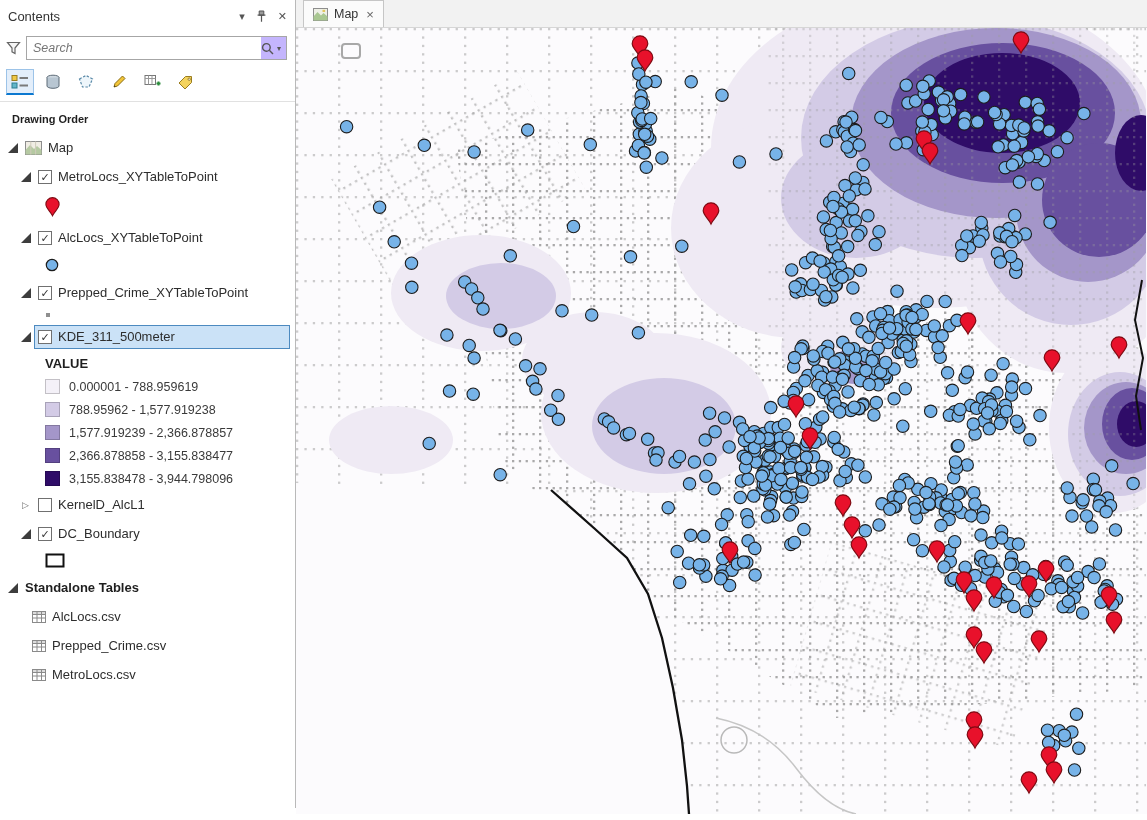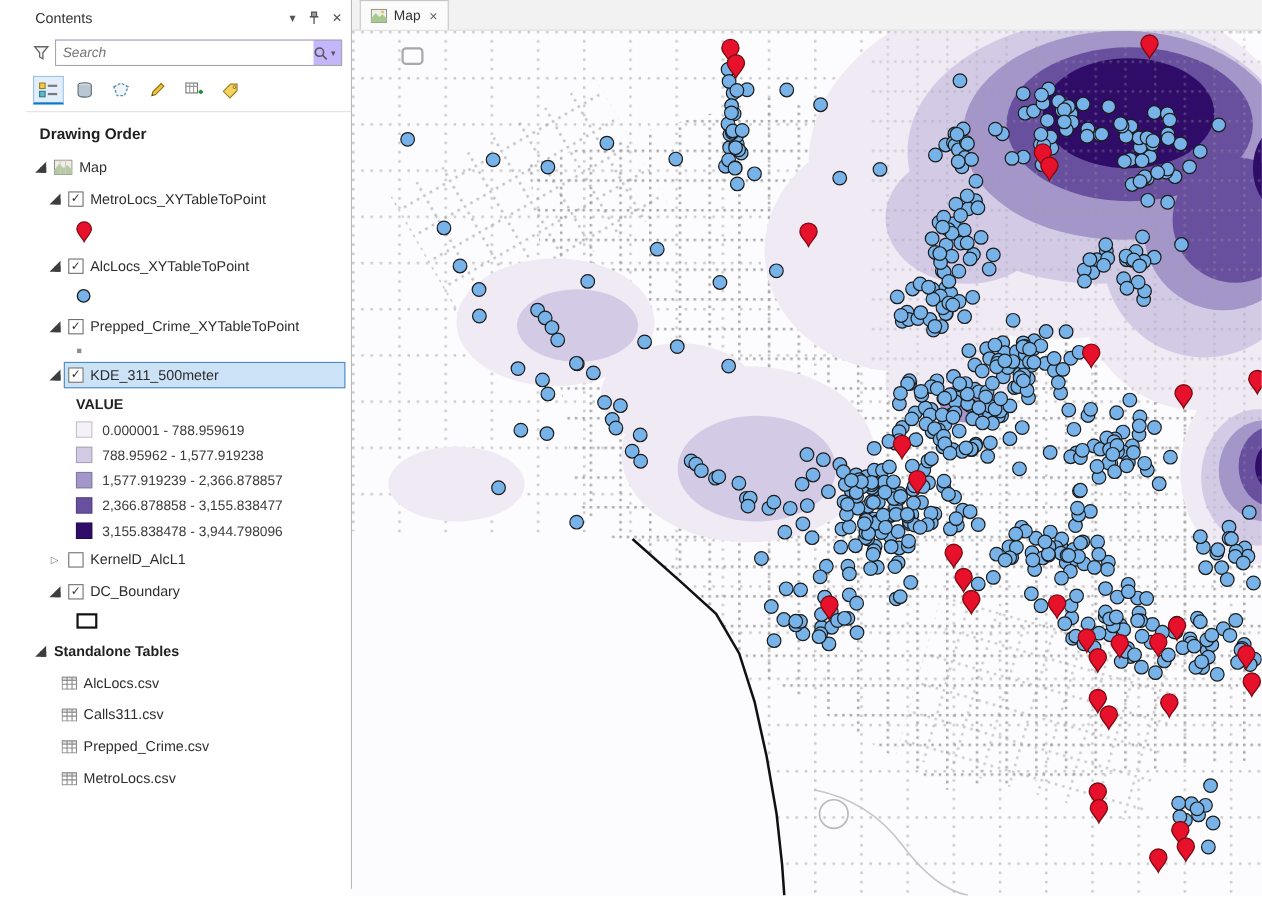--- a/index.html
+++ b/index.html
@@ -1,18 +1,18 @@
 <!DOCTYPE html>
 <html><head>
 <meta charset="utf-8">
 <style>
   * { box-sizing: border-box; margin: 0; padding: 0; }
   html,body { width:1147px; height:820px; overflow:hidden;
     font-family:"Liberation Sans", sans-serif; background:#ffffff; }
-  .app { display:flex; width:1147px; height:808px;padding-left:24px; }
+  .app { display:flex; width:1147px; height:808px; }
 
   
   .contents-panel { width:296px; min-width:296px; background:#ffffff;
     border-right:1px solid #b9b9b9; display:flex; flex-direction:column; }
   .panel-header { height:32px; display:flex; align-items:center; padding:0 8px; }
   .panel-title { font-size:13px; color:#333; flex:1; }
   .panel-header .hicon { color:#555; font-size:11px; margin-left:11px; cursor:default;
     display:inline-flex; align-items:center; }
   .search-row { display:flex; align-items:center; padding:4px 8px 4px 6px; }
   .funnel { margin-right:5px; display:inline-flex; }
@@ -20,21 +20,21 @@
     border:1px solid #a6a6a6; background:#c4b5fd; height:24px; }
   .search-box input { border:none; outline:none; flex:1; height:100%;
     padding:0 6px; font-size:12.5px; font-family:"Liberation Sans",sans-serif; }
   .search-box input::placeholder { font-style:italic; color:#767676; }
   .search-glyphs { display:flex; align-items:center; padding-right:5px; color:#555; }
   .toolbar { display:flex; align-items:center; gap:5px; padding:5px 6px 6px 6px;
     border-bottom:1px solid #e1e1e1; }
   .tbtn { width:28px; height:26px; display:flex; align-items:center; justify-content:center;
     border:1px solid transparent; }
   .tbtn.active { background:#e3eefa; border:1px solid #9cc3e8; border-bottom:2px solid #0b78d0; }
-  .drawing-order { font-size:14px; font-weight:bold; color:#1f1f1f; padding:11px 12px 6px 12px; }
+  .drawing-order { font-size:11px; font-weight:bold; color:#1f1f1f; padding:11px 12px 6px 12px; }
 
   .tree { flex:1; overflow:hidden; padding-top:2px; }
   .trow { display:flex; align-items:center; height:29px; }
   .trow .exp { width:13px; display:inline-flex; justify-content:center; align-items:center;
     margin-right:2px; flex:none; }
   .exp.open::before { content:''; width:0; height:0;
     border-right:5px solid #3d3d3d; border-bottom:5px solid #3d3d3d;
     border-left:5px solid transparent; border-top:5px solid transparent; }
   .exp.closed { color:#6e6e6e; font-size:9px; }
   .cb { width:14px; height:14px; border:1px solid #707070; background:#fff; flex:none;
@@ -262,30 +262,20 @@
         </div>
         <div class="trow t-table" style="padding-left: 32px;">
           <span class="licon">
             <svg width="14" height="12" viewBox="0 0 14 12">
               <rect x="0.5" y="0.5" width="13" height="11" fill="#fff" stroke="#8a8a8a"></rect>
               <rect x="0.5" y="0.5" width="13" height="3" fill="#dcdcdc" stroke="#8a8a8a"></rect>
               <path d="M5 0.5 V11.5 M9.5 0.5 V11.5 M0.5 7 H13.5" stroke="#8a8a8a" fill="none"></path>
             </svg>
           </span>
           <span class="tlabel">AlcLocs.csv</span>
-        </div>
-        <div class="trow t-table" style="padding-left: 32px;">
-          <span class="licon">
-            <svg width="14" height="12" viewBox="0 0 14 12">
-              <rect x="0.5" y="0.5" width="13" height="11" fill="#fff" stroke="#8a8a8a"></rect>
-              <rect x="0.5" y="0.5" width="13" height="3" fill="#dcdcdc" stroke="#8a8a8a"></rect>
-              <path d="M5 0.5 V11.5 M9.5 0.5 V11.5 M0.5 7 H13.5" stroke="#8a8a8a" fill="none"></path>
-            </svg>
-          </span>
-          <span class="tlabel">Calls311.csv</span>
         </div>
         <div class="trow t-table" style="padding-left: 32px;">
           <span class="licon">
             <svg width="14" height="12" viewBox="0 0 14 12">
               <rect x="0.5" y="0.5" width="13" height="11" fill="#fff" stroke="#8a8a8a"></rect>
               <rect x="0.5" y="0.5" width="13" height="3" fill="#dcdcdc" stroke="#8a8a8a"></rect>
               <path d="M5 0.5 V11.5 M9.5 0.5 V11.5 M0.5 7 H13.5" stroke="#8a8a8a" fill="none"></path>
             </svg>
           </span>
           <span class="tlabel">Prepped_Crime.csv</span>

